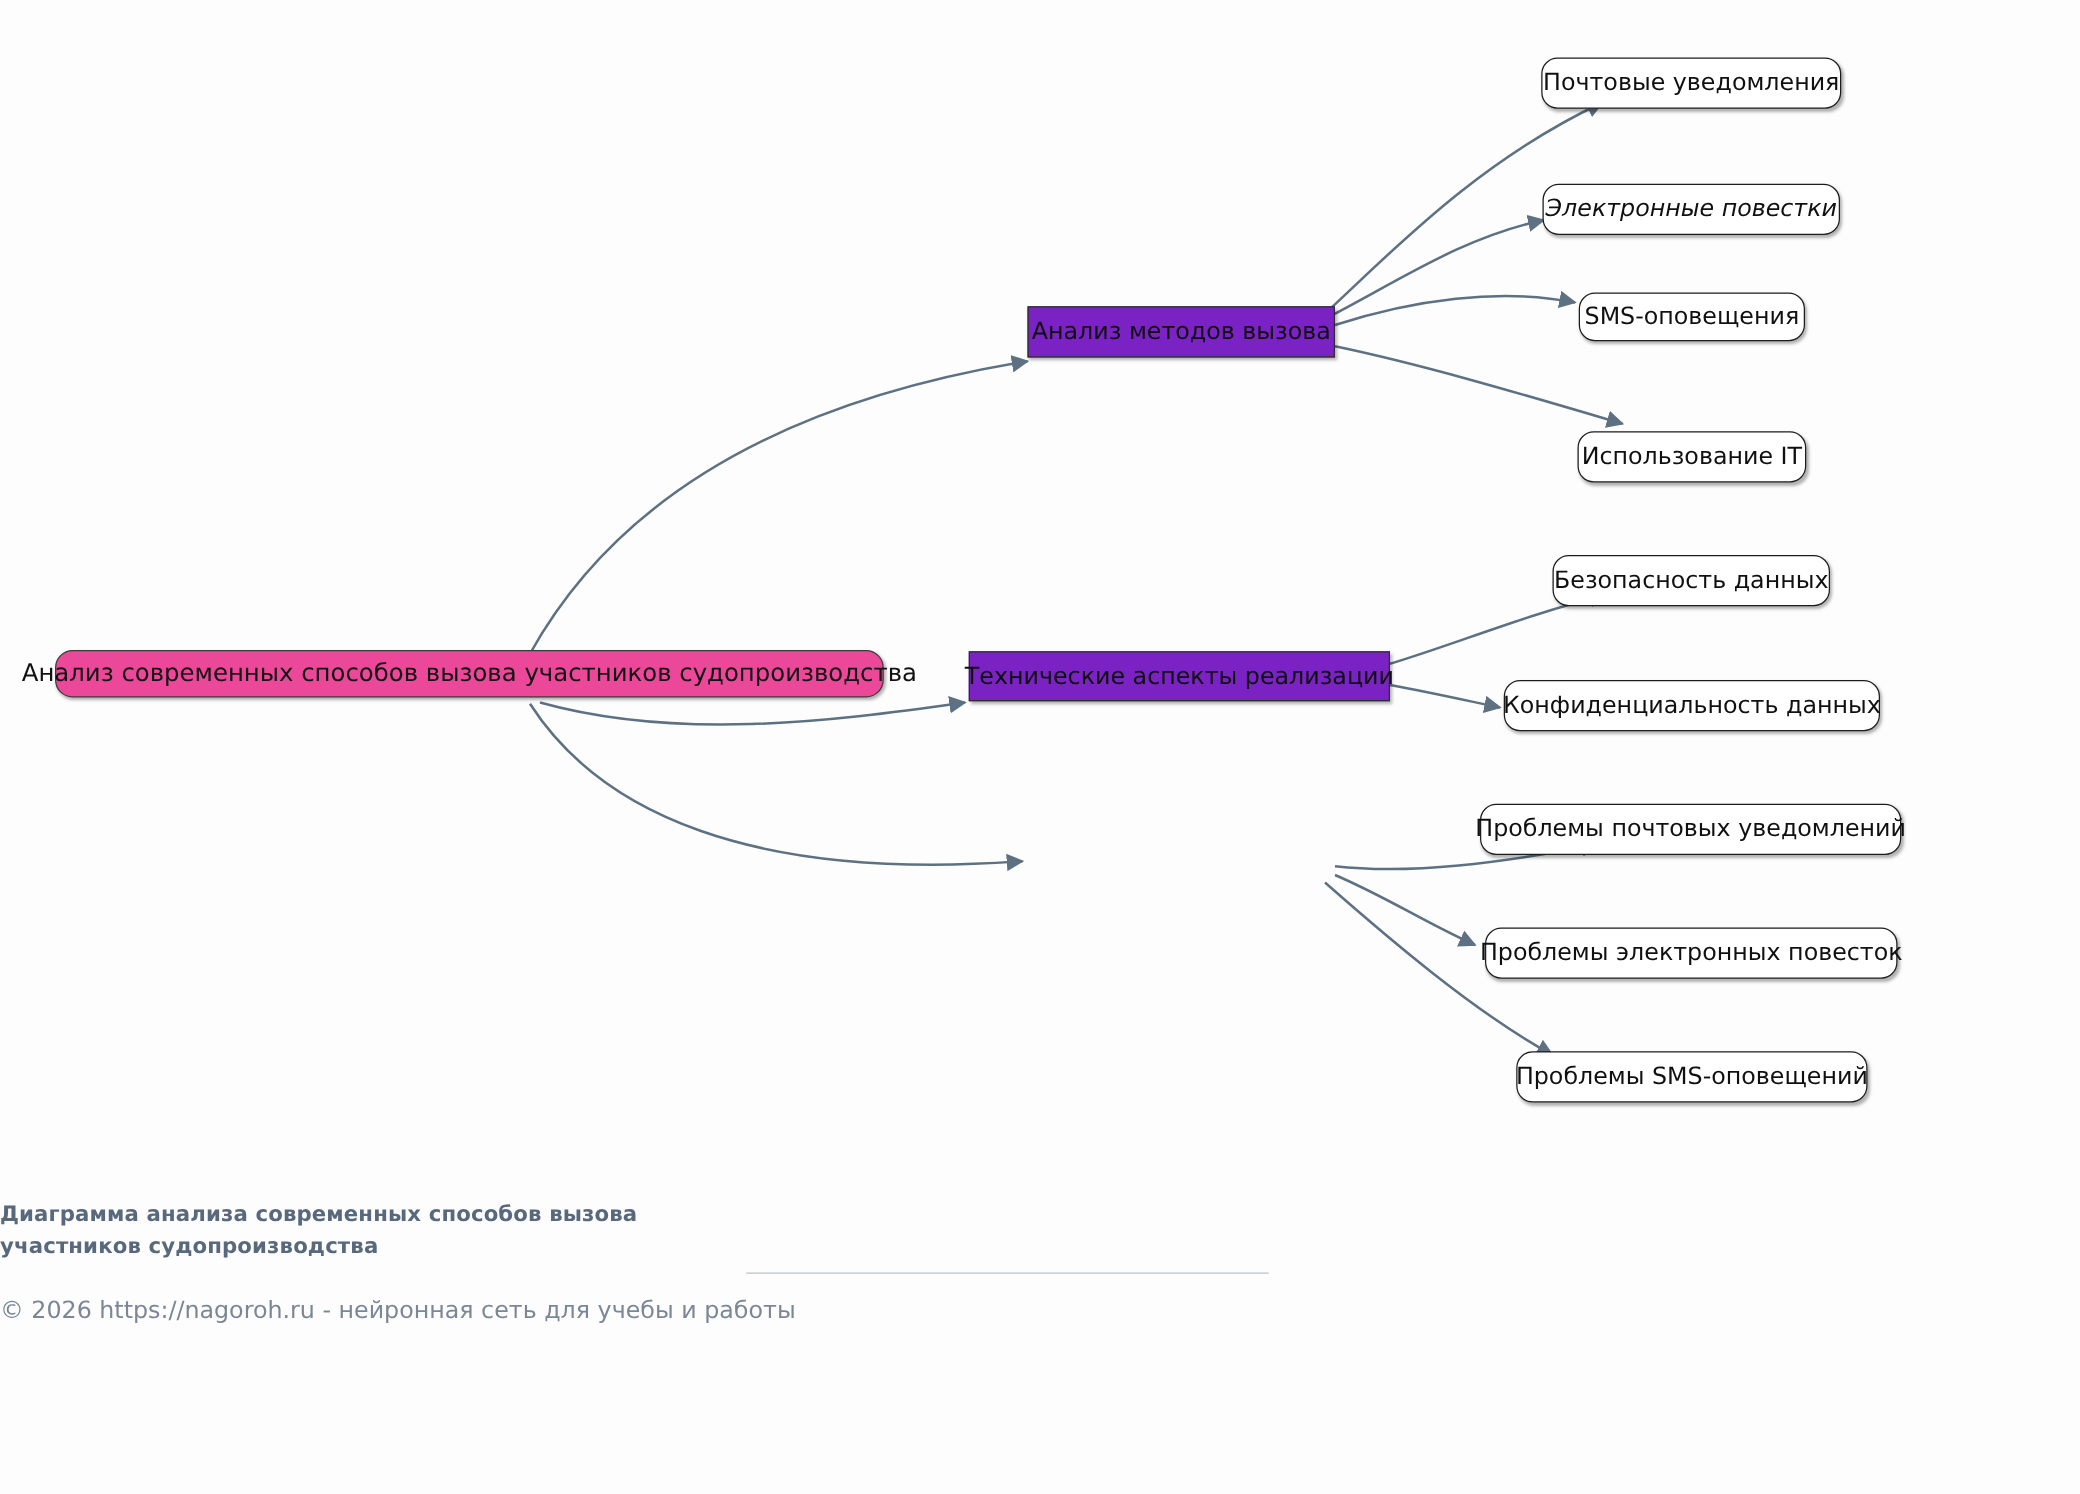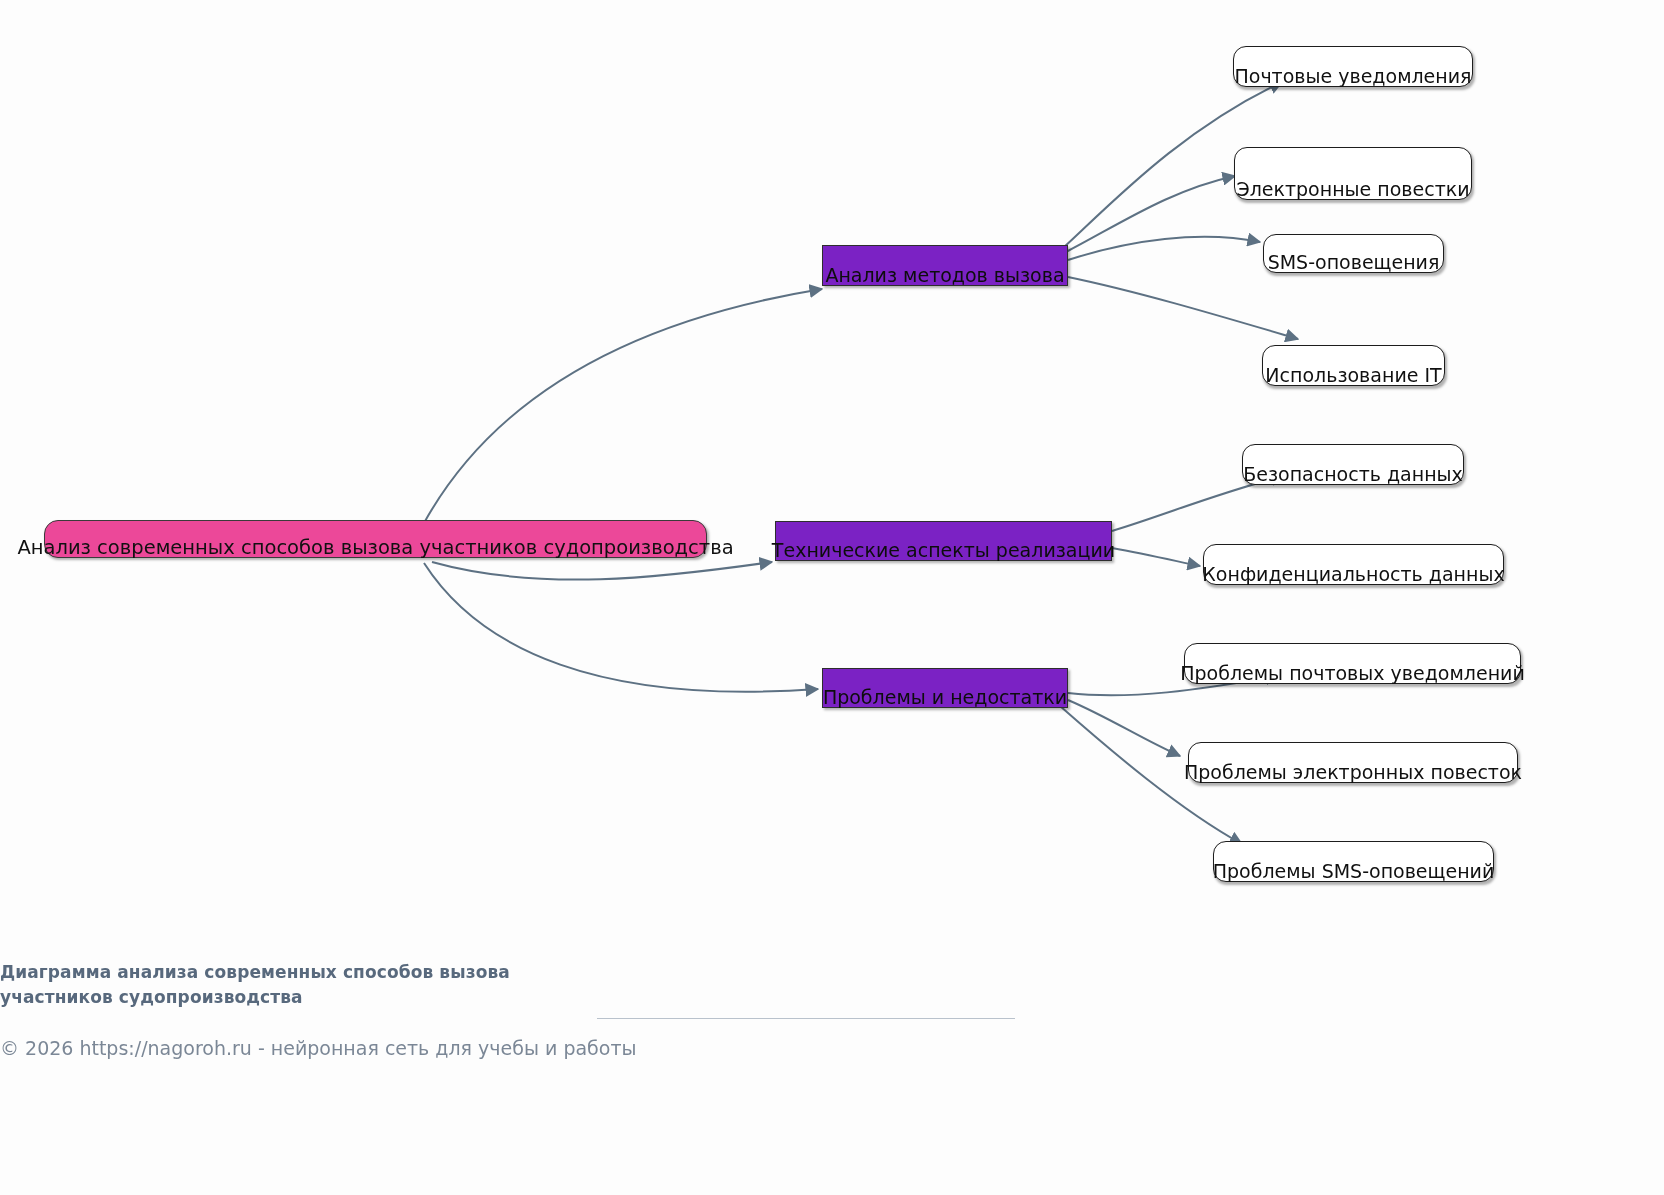--- a/index.html
+++ b/index.html
@@ -25,21 +25,21 @@
     left: 0;
     top: 0;
     width: 1664px;
     height: 1195px;
     pointer-events: none;
   }
   .node {
     position: absolute;
     box-sizing: border-box;
     display: flex;
-    align-items: flex-end;
+    align-items: center;
     justify-content: center;
     white-space: nowrap;
     line-height: 1;
   }
   .node-root {
     background: #ec4899;
     border: 1.6px solid #3b3b3b;
     border-radius: 14px;
     color: #111111;
     font-size: 19.5px;
@@ -129,29 +129,26 @@
   </div>
 
   <div class="node node-branch" style="left:822px; top:245px; width:246px; height:41px;">
     <span>Анализ методов вызова</span>
   </div>
 
   <div class="node node-branch" style="left:775px; top:521px; width:337px; height:40px;">
     <span>Технические аспекты реализации</span>
   </div>
 
-  <div class="node node-branch" style="left:822px; top:668px; width:246px; height:40px;">
-    <span>Проблемы и недостатки</span>
-  </div>
 
   <div class="node node-leaf" style="left:1233px; top:46px; width:240px; height:41px;">
     <span>Почтовые уведомления</span>
   </div>
 
-  <div class="node node-leaf" style="left:1234px; top:147px; width:238px; height:53px;">
+  <div class="node node-leaf" style="left:1234px; top:147px; width:238px; height:41px;font-style:italic;">
     <span>Электронные повестки</span>
   </div>
 
   <div class="node node-leaf" style="left:1263px; top:234px; width:181px; height:39px;">
     <span>SMS-оповещения</span>
   </div>
 
   <div class="node node-leaf" style="left:1262px; top:345px; width:183px; height:41px;">
     <span>Использование IT</span>
   </div>

